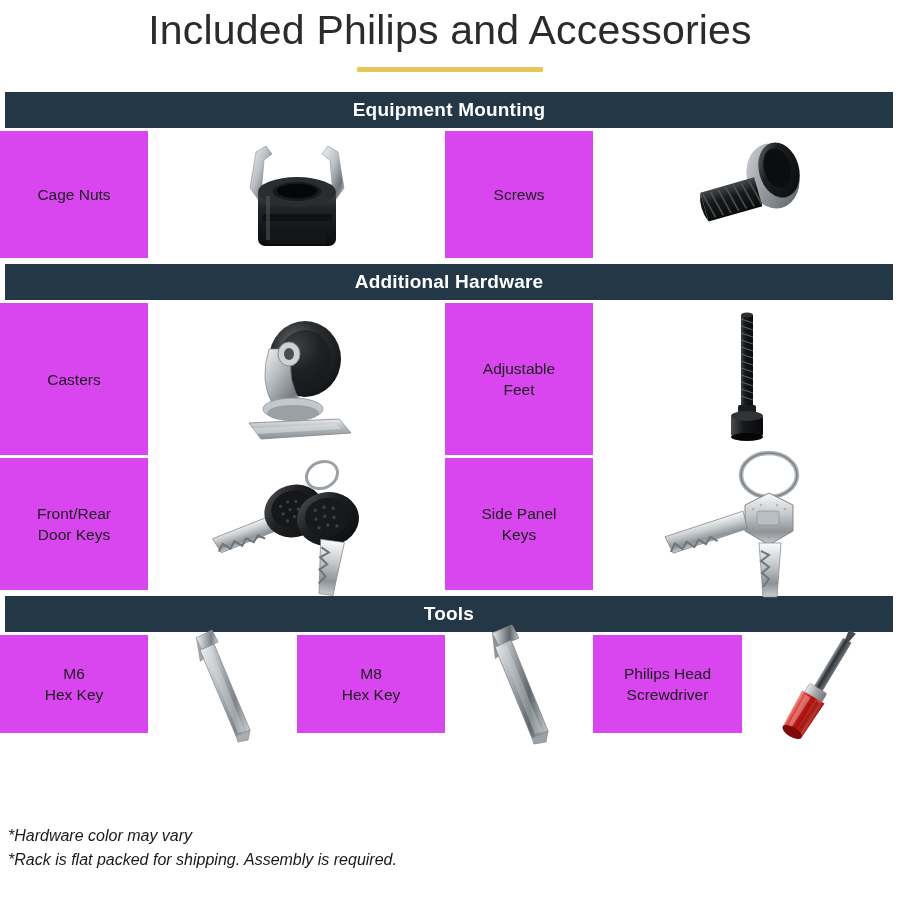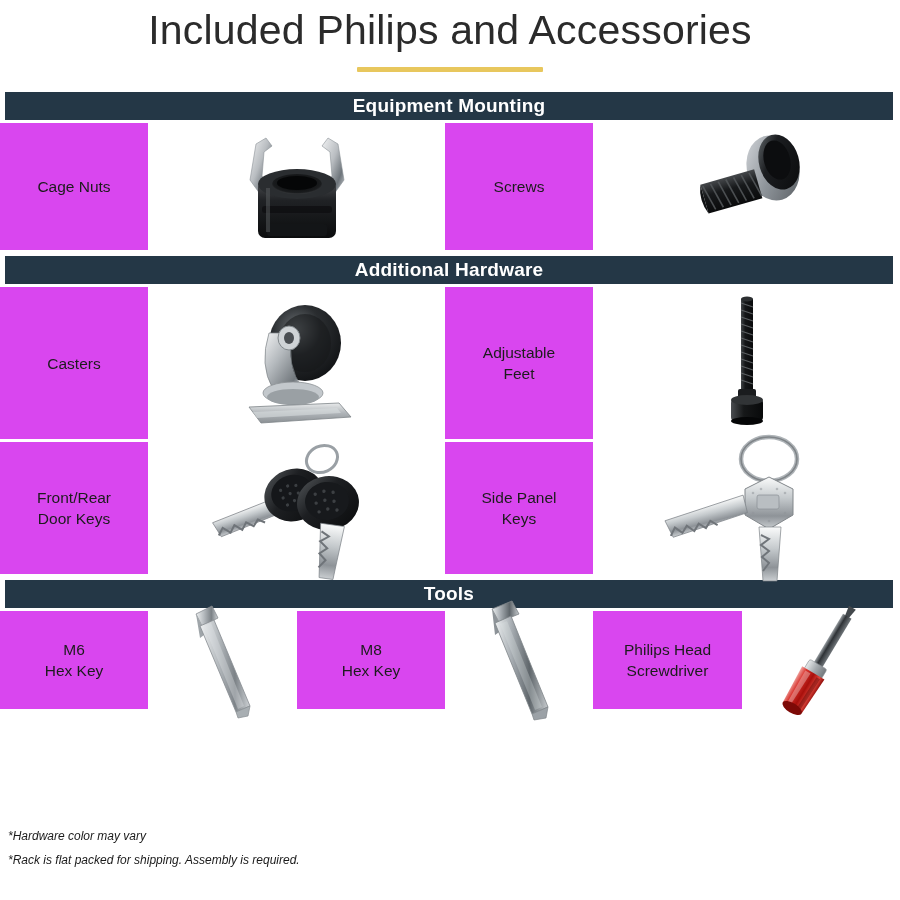--- a/index.html
+++ b/index.html
@@ -38,21 +38,21 @@
     width: 186px;
     height: 5px;
     background: #E8C75D;
     margin: 11px auto 0 auto;
     border-radius: 1px;
   }
 
   
   .section-bar {
     margin: 0 7px 0 5px;
-    height: 28px;
+    height: 36px;
     background: #243746;
     color: #ffffff;
     display: flex;
     align-items: center;
     justify-content: center;
     font-size: 19px;
     font-weight: bold;
     letter-spacing: 0.2px;
   }
 
@@ -93,21 +93,21 @@
   .h138 { height: 98px; }
 
   .gap6 { height: 6px; background: #ffffff; }
   .gap3 { height: 3px; background: #ffffff; }
 
   
   .footnotes {
     position: absolute;
     left: 8px;
     bottom: 28px;
-    font-size: 12px;
+    font-size: 16px;
     font-style: italic;
     color: #1a1a1a;
     line-height: 24px;
   }
   .footnotes div { white-space: nowrap; }
 
   
   .art { display: block; }
 </style>
 </head>

